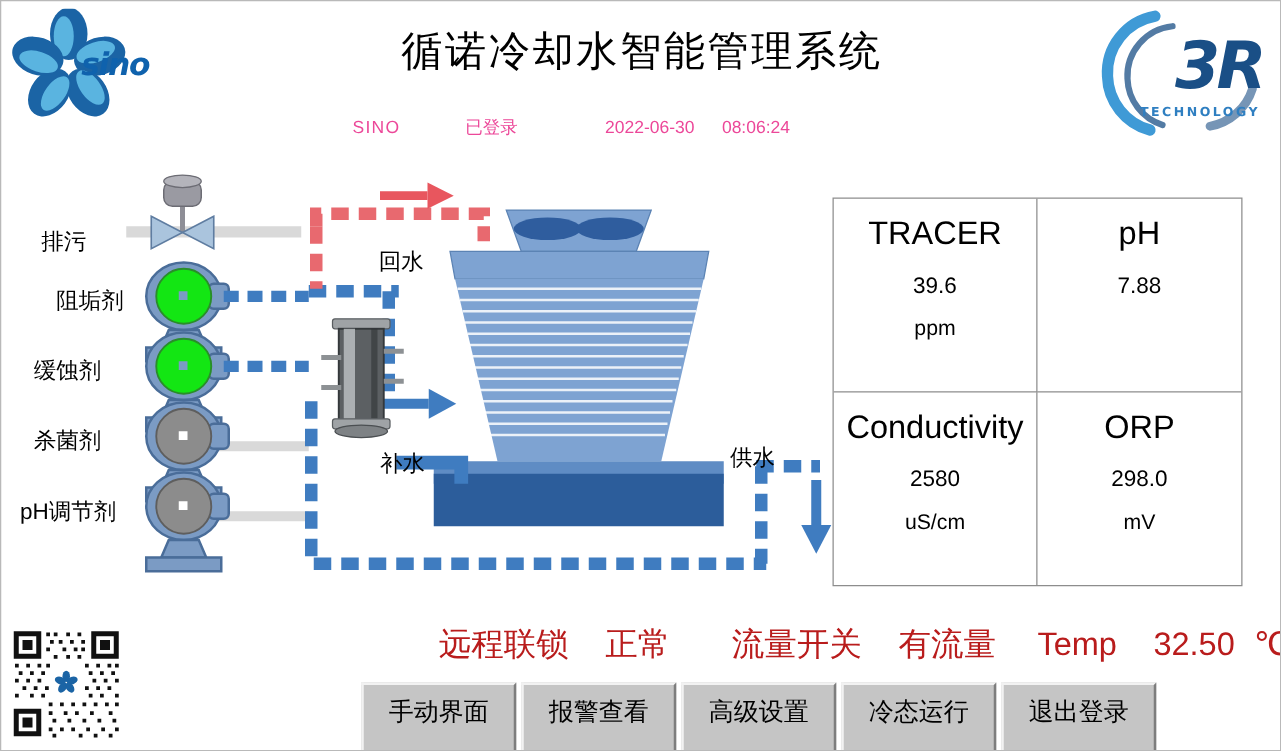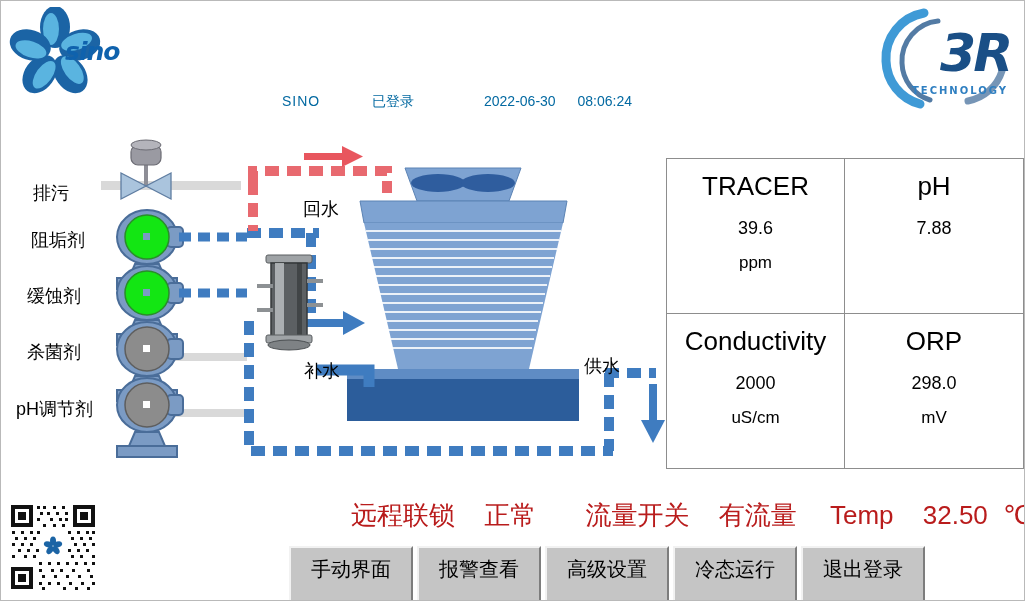--- a/index.html
+++ b/index.html
@@ -1,38 +1,38 @@
 <!DOCTYPE html>
 <html><head>
 <meta charset="utf-8">
 <style>
   html,body{margin:0;padding:0;background:#ffffff;}
   body{width:1025px;height:601px;overflow:hidden;font-family:"Liberation Sans","DejaVu Sans",sans-serif;}
   #app{position:relative;width:1025px;height:601px;background:#fff;border:1px solid #b9b9b9;box-sizing:border-box;overflow:hidden;}
 
   
   #title{position:absolute;left:0;top:18px;width:1025px;text-align:center;font-size:33px;color:#000;letter-spacing:2px;}
-  #subbar{position:absolute;left:0;top:92px;width:912px;text-align:center;font-size:14px;color:#0369a1;}
+  #subbar{position:absolute;left:0;top:92px;width:912px;text-align:center;font-size:14px;color:#ec4899;}
   #subbar span{display:inline-block;}
   .sb-user{margin-right:48px;letter-spacing:1px;}
   .sb-state{margin-right:66px;}
   .sb-date{letter-spacing:0px;}
   .sb-time{margin-left:18px;}
 
   
   #sino-logo{position:absolute;left:8px;top:6px;width:160px;height:92px;}
   #sino-word{position:absolute;left:56px;top:30px;font-size:25px;font-weight:bold;font-style:italic;color:#0f62ad;letter-spacing:-1px;font-family:"DejaVu Sans",sans-serif;}
 
   
   #r3-logo{position:absolute;right:6px;top:4px;width:150px;height:108px;}
   #r3-text{position:absolute;left:28px;top:18px;font-size:52px;font-weight:bold;font-style:italic;color:#1a4f86;letter-spacing:-3px;font-family:"DejaVu Sans",sans-serif;margin-left:44px;}
   #r3-sub{position:absolute;left:44px;top:80px;font-size:10px;font-weight:bold;color:#2f7fc1;letter-spacing:2px;font-family:"DejaVu Sans",sans-serif;}
 
   
-  #panel{position:absolute;left:665px;top:157px;width:358px;height:311px;border:1px solid #8d8d8d;box-sizing:border-box;display:grid;grid-template-columns:1fr 1fr;grid-template-rows:1fr 1fr;background:#fff;}
+  #panel{position:absolute;left:665px;top:157px;width:328px;height:311px;border:1px solid #8d8d8d;box-sizing:border-box;display:grid;grid-template-columns:1fr 1fr;grid-template-rows:1fr 1fr;background:#fff;}
   .cell{border-right:1px solid #8d8d8d;border-bottom:1px solid #8d8d8d;box-sizing:border-box;display:flex;flex-direction:column;align-items:center;padding-top:12px;}
   .cell:nth-child(2n){border-right:none;align-items:center;}
   .cell:nth-child(n+3){border-bottom:none;}
   .c-name{font-size:26px;color:#000;margin-bottom:16px;}
   .c-val{font-size:18px;color:#000;margin-bottom:14px;}
   .c-unit{font-size:17px;color:#000;}
 
   
   #statusline{position:absolute;left:350px;top:497px;width:660px;font-size:26px;color:#b91c1c;white-space:nowrap;}
   #statusline span{display:inline-block;}
@@ -93,20 +93,21 @@
   <div id="r3-logo">
     <svg width="150" height="108" viewBox="0 0 150 108">
       <path d="M56 8 A46 46 0 0 0 18 56 A46 46 0 0 0 52 99" fill="none" stroke="#3f9ad6" stroke-width="9" stroke-linecap="round"></path>
       <path d="M70 16 A40 40 0 0 0 34 58 A40 40 0 0 0 62 95" fill="none" stroke="#1a4f86" stroke-width="5" stroke-linecap="round" opacity="0.75"></path>
       <path d="M100 96 A44 44 0 0 0 134 66" fill="none" stroke="#1a4f86" stroke-width="7" stroke-linecap="round" opacity="0.6"></path>
     </svg>
     <div id="r3-text">3R</div>
     <div id="r3-sub">TECHNOLOGY</div>
   </div>
 
+  <div id="title">循诺冷却水智能管理系统</div>
   <div id="subbar">
     <span class="sb-user">SINO</span>
     <span class="sb-state">已登录</span>
     <span class="sb-date">2022-06-30</span>
     <span class="sb-time">08:06:24</span>
   </div>
 
   <svg id="diagram" style="position:absolute;left:0;top:120px;" width="665" height="370" viewBox="0 0 665 370">
 
     <rect x="100" y="60" width="140" height="9" fill="#d9d9d9"></rect>
@@ -228,39 +229,39 @@
 
     <path d="M316 249 H368 V266" stroke="#3f7cc0" stroke-width="11" fill="none"></path>
 
   </svg>
 
   <div class="diag-label" style="left:302px;top:196px;">回水</div>
   <div class="diag-label" style="left:303px;top:358px;">补水</div>
   <div class="diag-label" style="left:583px;top:353px;">供水</div>
 
   <div class="eq-label" style="left:32px;top:180px;">排污</div>
-  <div class="eq-label" style="left:30px;top:227px;">阻垢剂</div>
+  <div class="eq-label" style="left:44px;top:227px;">阻垢剂</div>
   <div class="eq-label" style="left:26px;top:283px;">缓蚀剂</div>
   <div class="eq-label" style="left:26px;top:339px;">杀菌剂</div>
   <div class="eq-label" style="left:15px;top:396px;">pH调节剂</div>
 
   <div id="panel">
     <div class="cell">
       <div class="c-name">TRACER</div>
       <div class="c-val">39.6</div>
       <div class="c-unit">ppm</div>
     </div>
     <div class="cell">
       <div class="c-name">pH</div>
       <div class="c-val">7.88</div>
       <div class="c-unit"></div>
     </div>
     <div class="cell">
       <div class="c-name">Conductivity</div>
-      <div class="c-val">2000</div>
+      <div class="c-val">2580</div>
       <div class="c-unit">uS/cm</div>
     </div>
     <div class="cell">
       <div class="c-name">ORP</div>
       <div class="c-val">298.0</div>
       <div class="c-unit">mV</div>
     </div>
   </div>
 
   <div id="statusline">

